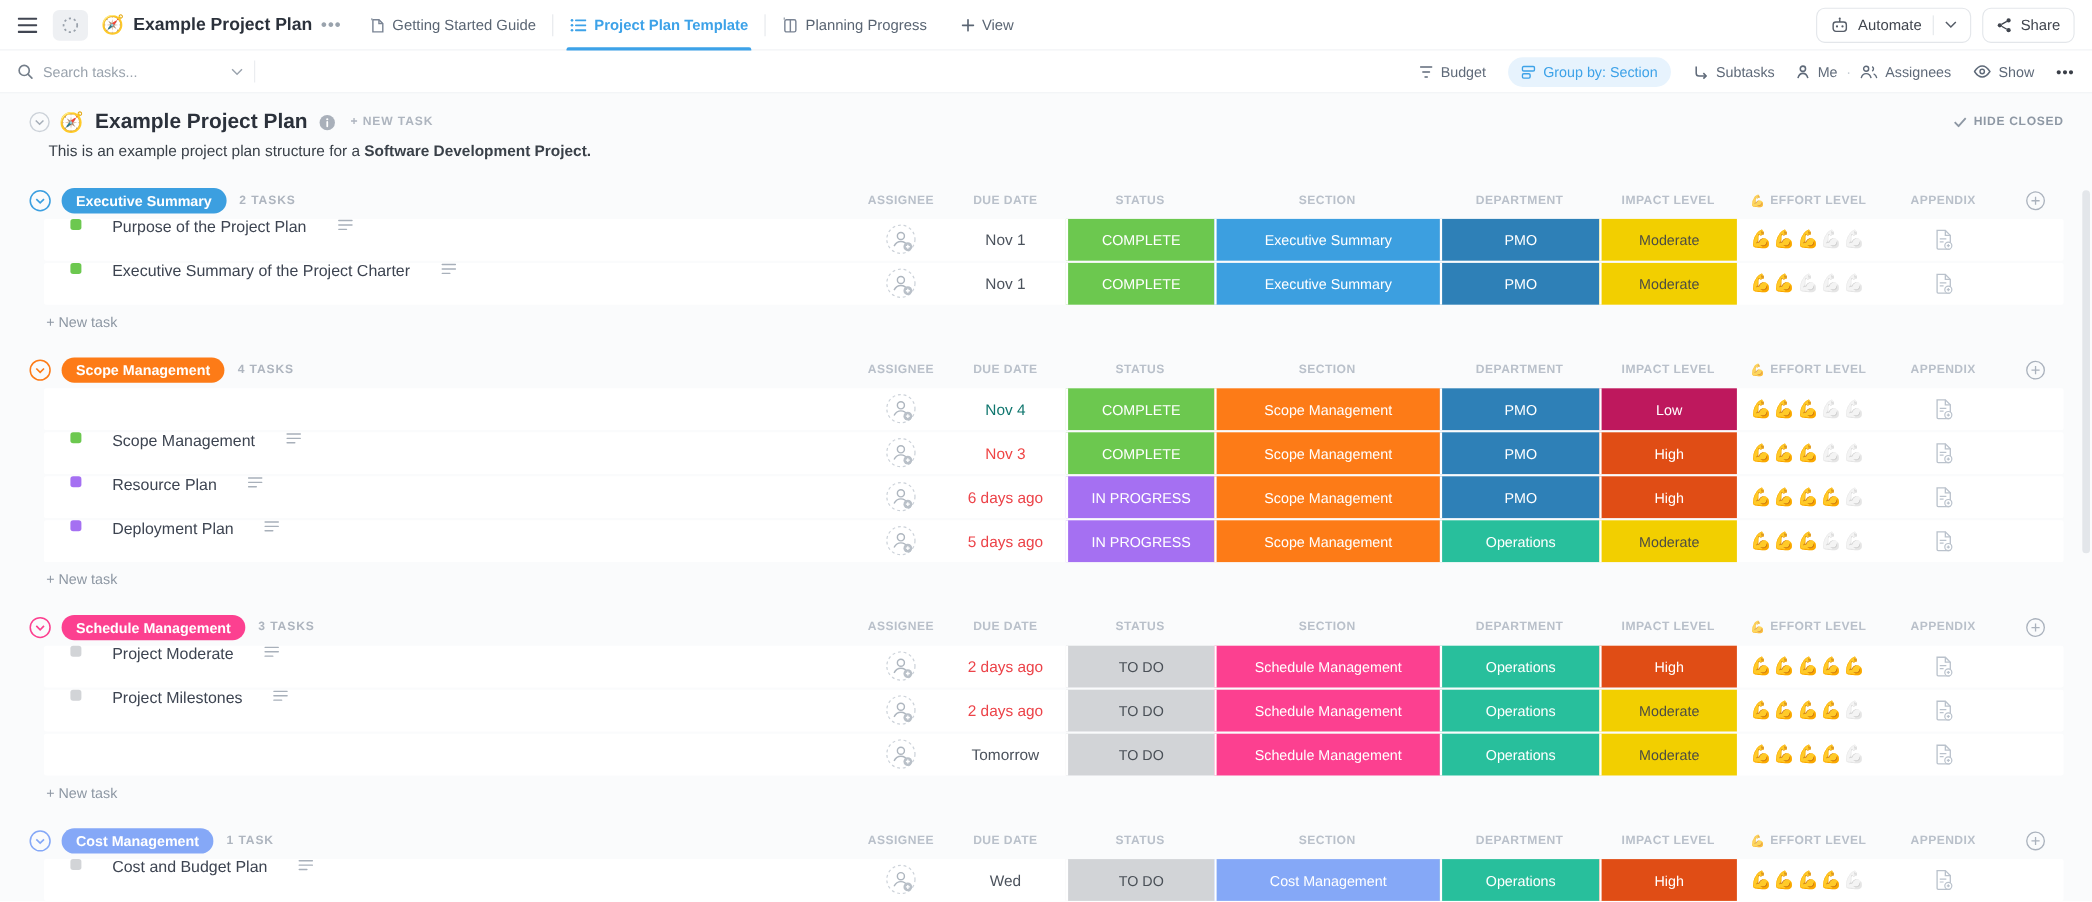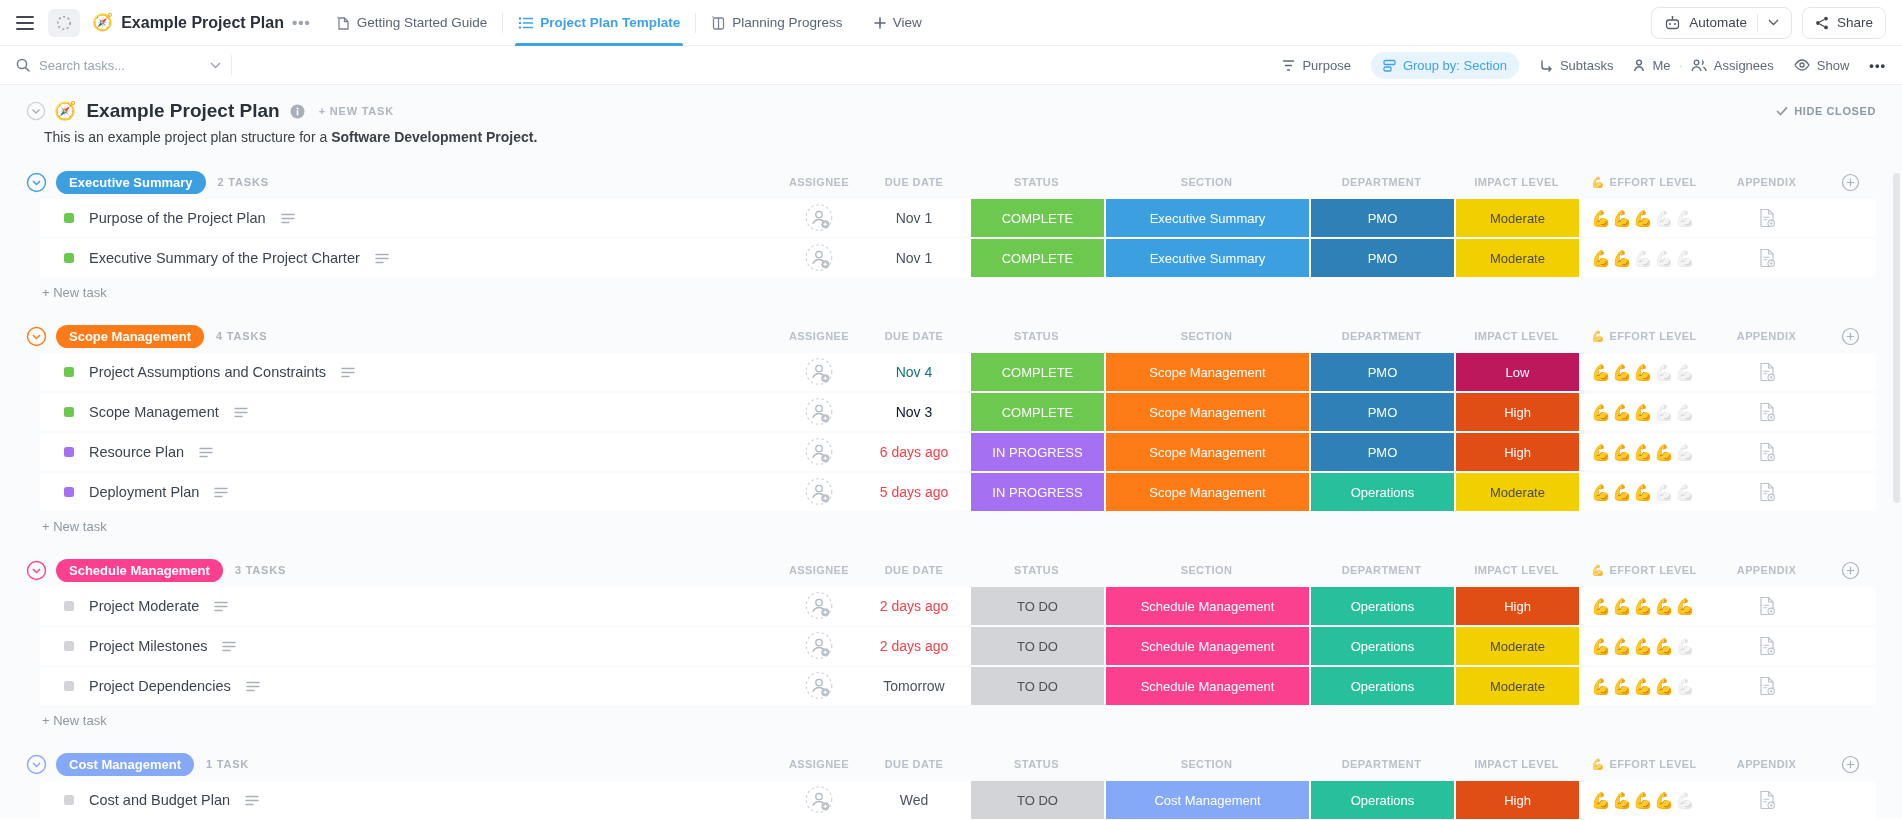--- a/index.html
+++ b/index.html
@@ -42,21 +42,21 @@
 .group{margin-bottom:14px}
 .group-head{display:flex;align-items:center;height:34px}
 .gchev{margin-right:9px;cursor:pointer}
 .badge{color:#fff;font-weight:bold;font-size:13px;padding:4px 13px;border-radius:13px;cursor:pointer;white-space:nowrap}
 .gcount{margin-left:12px}
 .cols{display:grid;grid-template-columns:80px 110px 135px 205px 145px 125px 130px 115px 52px;margin-left:auto;width:1097px;flex-shrink:0}
 .col-label{display:flex;align-items:center;justify-content:center;gap:4px;font-size:11px;color:#b9c0ca;letter-spacing:.4px;font-weight:bold;white-space:nowrap}
 .col-label .mini{font-size:11px;opacity:.75}
 .rows{margin-left:14px}
 .row{display:flex;align-items:stretch;background:#fff;height:38px;margin-bottom:2px;border-radius:2px}
-.task-left{flex:1;display:flex;align-items:center;gap:15px;padding-left:24px;min-width:0}
+.task-left{flex:1;display:flex;align-items:flex-start;gap:28px;padding-left:24px;min-width:0}
 .bullet{width:10px;height:10px;border-radius:2.5px;flex-shrink:0;cursor:pointer}
 .task-name{font-size:14.5px;color:#3d4451;cursor:pointer;white-space:nowrap}
 .desc-icon{cursor:pointer}
 .row .cols{height:100%}
 .cell{display:flex;align-items:center;justify-content:center;height:100%}
 .fill{font-size:13px;border-left:2px solid #fff;cursor:pointer;white-space:nowrap}
 .due{font-size:14px;cursor:pointer}
 .effort{font-size:16px;letter-spacing:1px;cursor:pointer}
 .effort .off{filter:grayscale(1) brightness(1.15);opacity:.45}
 .newtask{height:26px;display:flex;align-items:center;padding-left:16px;font-size:13px;color:#8d97a3;cursor:pointer}
@@ -153,21 +153,21 @@
     <svg class="chev" width="11" height="7" viewBox="0 0 11 7">
         <path d="M1 1l4.5 4.5L10 1" fill="none" stroke="#9aa3ad" stroke-width="1.3"></path>
       </svg>
   </div>
   <div class="tool-sep"></div>
   <div class="toolbar-right">
     <div class="tool-item">
       <svg width="13" height="13" viewBox="0 0 13 13">
           <path d="M1.5 2h10M3.5 6.5h6M5.5 11h2" stroke="#5f6a79" stroke-width="1.4" stroke-linecap="round"></path>
         </svg>
-      <span>Purpose</span>
+      <span>Budget</span>
     </div>
     <div class="tool-item pill">
       <svg width="13" height="13" viewBox="0 0 13 13">
           <rect x="1" y="1.5" width="11" height="4" rx="1.2" fill="none" stroke="#3da2e8" stroke-width="1.3"></rect>
           <rect x="1" y="8" width="7" height="4" rx="1.2" fill="none" stroke="#3da2e8" stroke-width="1.3"></rect>
         </svg>
       <span>Group by: Section</span>
     </div>
     <div class="tool-item">
       <svg width="14" height="13" viewBox="0 0 14 13">
@@ -370,29 +370,20 @@
         <div class="col-label">
               <svg width="19" height="19" viewBox="0 0 19 19">
                 <circle cx="9.5" cy="9.5" r="8" fill="none" stroke="#aab2bd" stroke-width="1.2"></circle>
                 <path d="M9.5 5.8v7.4M5.8 9.5h7.4" stroke="#aab2bd" stroke-width="1.2"></path>
               </svg>
             </div>
       </div>
     </div>
     <div class="rows">
     <div class="row">
-      <div class="task-left">
-        <span class="bullet" style="background:#6cc84f"></span>
-        <span class="task-name">Project Assumptions and Constraints</span>
-        <span class="desc-icon">
-                <svg width="14" height="11" viewBox="0 0 14 11">
-                  <path d="M1 1.5h12M1 5.5h12M1 9.5h7" stroke="#a8b0ba" stroke-width="1.3" stroke-linecap="round"></path>
-                </svg>
-              </span>
-      </div>
       <div class="cols">
         <div class="cell">
                 <svg width="30" height="30" viewBox="0 0 30 30">
                   <circle cx="15" cy="14.5" r="12.8" fill="none" stroke="#ccd2d9" stroke-width="1.1" stroke-dasharray="2.6 2.6"></circle>
                   <circle cx="15" cy="11.5" r="3.2" fill="none" stroke="#aeb6bf" stroke-width="1.3"></circle>
                   <path d="M8.8 20.7c1.4-2.8 3.9-4.2 6.2-4.2s4.8 1.4 6.2 4.2" fill="none" stroke="#aeb6bf" stroke-width="1.3"></path>
                   <circle cx="21.3" cy="21.3" r="4" fill="#b9c0c8"></circle>
                   <path d="M21.3 19.5v3.6M19.5 21.3h3.6" stroke="#fff" stroke-width="1.2"></path>
                 </svg>
               </div>
@@ -433,21 +424,21 @@
       <div class="cols">
         <div class="cell">
                 <svg width="30" height="30" viewBox="0 0 30 30">
                   <circle cx="15" cy="14.5" r="12.8" fill="none" stroke="#ccd2d9" stroke-width="1.1" stroke-dasharray="2.6 2.6"></circle>
                   <circle cx="15" cy="11.5" r="3.2" fill="none" stroke="#aeb6bf" stroke-width="1.3"></circle>
                   <path d="M8.8 20.7c1.4-2.8 3.9-4.2 6.2-4.2s4.8 1.4 6.2 4.2" fill="none" stroke="#aeb6bf" stroke-width="1.3"></path>
                   <circle cx="21.3" cy="21.3" r="4" fill="#b9c0c8"></circle>
                   <path d="M21.3 19.5v3.6M19.5 21.3h3.6" stroke="#fff" stroke-width="1.2"></path>
                 </svg>
               </div>
-        <div class="cell due" style="color:#0f172a">Nov 3</div>
+        <div class="cell due" style="color:#ef4444">Nov 3</div>
         <div class="cell fill" style="background:#6cc84f;color:#ffffff">COMPLETE</div>
         <div class="cell fill" style="background:#fd7b17;color:#ffffff">Scope Management</div>
         <div class="cell fill" style="background:#2e80b7;color:#ffffff">PMO</div>
         <div class="cell fill" style="background:#e04d15;color:#ffffff">High</div>
         <div class="cell effort">
                 <span class="on">💪</span>
                 <span class="on">💪</span>
                 <span class="on">💪</span>
                 <span class="off">💪</span>
                 <span class="off">💪</span>
@@ -665,29 +656,20 @@
                   <path d="M10.5 1.5V6H15" fill="none" stroke="#bac2cc" stroke-width="1.2"></path>
                   <path d="M5.4 9.2h6M5.4 11.8h3.5" stroke="#bac2cc" stroke-width="1.1"></path>
                   <circle cx="13.2" cy="15.3" r="3.2" fill="#fff" stroke="#bac2cc" stroke-width="1.1"></circle>
                   <path d="M13.2 13.9v2.8M11.8 15.3h2.8" stroke="#bac2cc" stroke-width="1.1"></path>
                 </svg>
               </div>
         <div class="cell"></div>
       </div>
     </div>
     <div class="row">
-      <div class="task-left">
-        <span class="bullet" style="background:#d2d4d7"></span>
-        <span class="task-name">Project Dependencies</span>
-        <span class="desc-icon">
-                <svg width="14" height="11" viewBox="0 0 14 11">
-                  <path d="M1 1.5h12M1 5.5h12M1 9.5h7" stroke="#a8b0ba" stroke-width="1.3" stroke-linecap="round"></path>
-                </svg>
-              </span>
-      </div>
       <div class="cols">
         <div class="cell">
                 <svg width="30" height="30" viewBox="0 0 30 30">
                   <circle cx="15" cy="14.5" r="12.8" fill="none" stroke="#ccd2d9" stroke-width="1.1" stroke-dasharray="2.6 2.6"></circle>
                   <circle cx="15" cy="11.5" r="3.2" fill="none" stroke="#aeb6bf" stroke-width="1.3"></circle>
                   <path d="M8.8 20.7c1.4-2.8 3.9-4.2 6.2-4.2s4.8 1.4 6.2 4.2" fill="none" stroke="#aeb6bf" stroke-width="1.3"></path>
                   <circle cx="21.3" cy="21.3" r="4" fill="#b9c0c8"></circle>
                   <path d="M21.3 19.5v3.6M19.5 21.3h3.6" stroke="#fff" stroke-width="1.2"></path>
                 </svg>
               </div>

